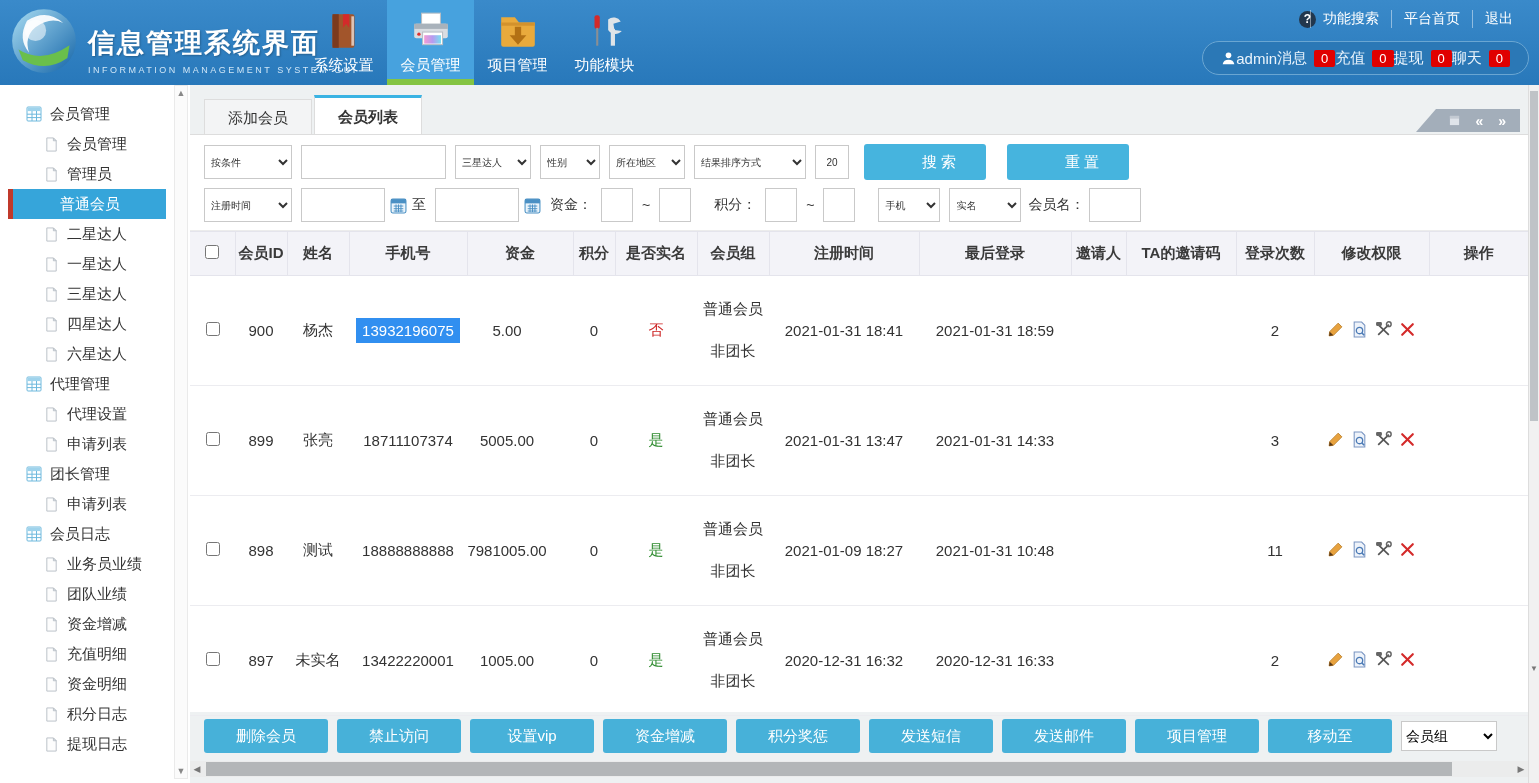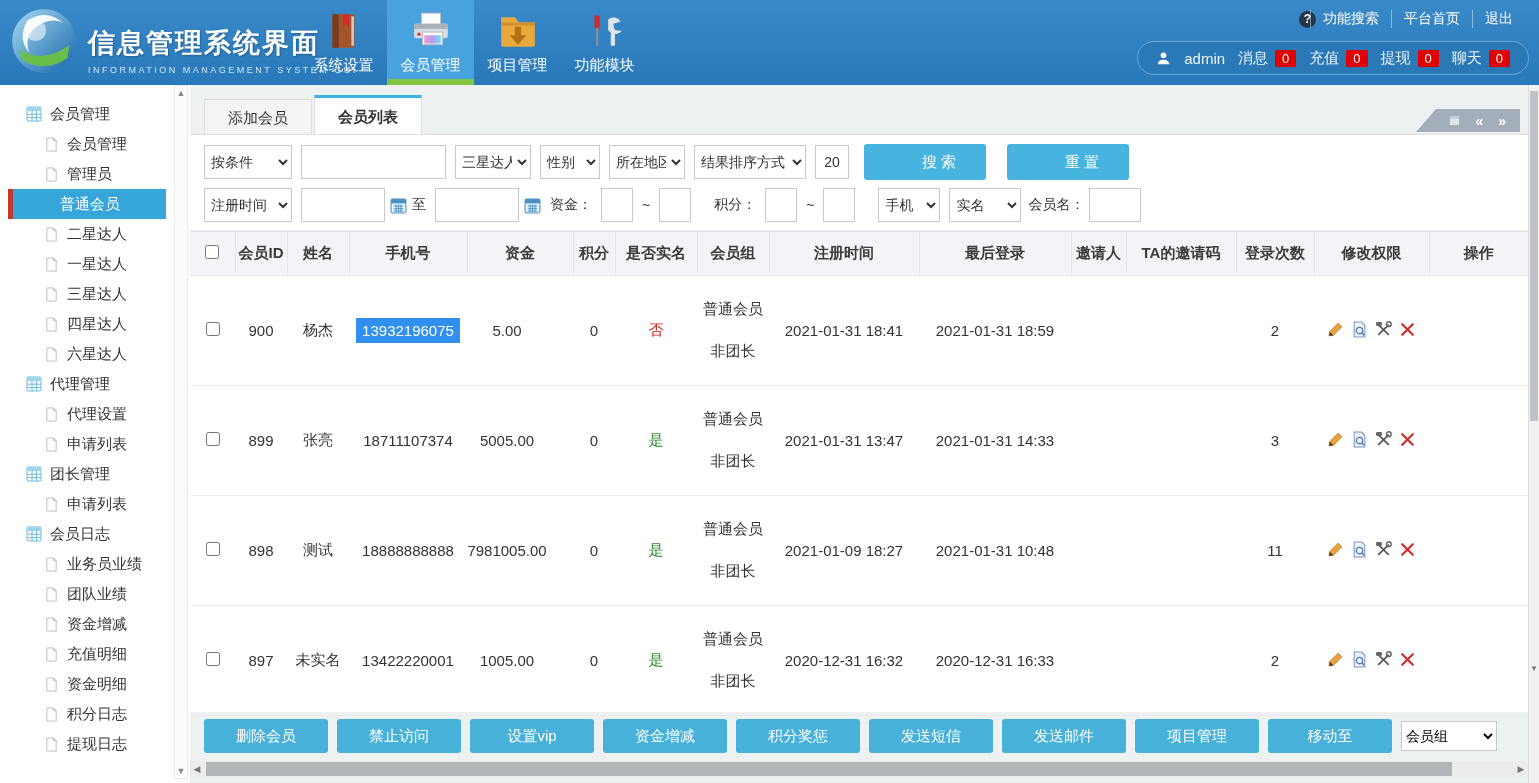--- a/index.html
+++ b/index.html
@@ -18,21 +18,21 @@
   .nav-item svg { width:42px; height:42px; }
   .nav-item .nav-label { font-size:15px; }
   .nav-item.active { background:#47a2de; }
   .nav-item.active::after { content:""; position:absolute; left:0; right:0; bottom:0; height:6px; background:#84c443; }
   .quick { position:absolute; right:14px; top:10px; display:flex; align-items:center; font-size:14px; }
   .quick .qlink { padding:0 12px; cursor:pointer; border-left:1px solid rgba(255,255,255,.45); }
   .quick .qlink:first-of-type { border-left:none; }
   .help-ico { width:17px; height:17px; border-radius:50%; background:#22374d; color:#fff; font-size:12px; font-weight:bold;
               display:inline-flex; align-items:center; justify-content:center; margin-right:-6px; }
   .user-pill { position:absolute; right:10px; top:41px; height:34px; border-radius:17px;
-               background:#2b78b6; border:1px solid #6aa6d2; display:flex; align-items:center; gap:13px; padding:0 18px; font-size:15px; color:#eaf4fc; }
+               background:#2b78b6; border:1px solid #6aa6d2; display:flex; align-items:center; padding:0 18px; font-size:15px; color:#eaf4fc; }
   .user-pill svg { width:15px; height:15px; }
   .cnt { display:flex; align-items:center; gap:7px; cursor:pointer; }
   .badge { background:#e00000; color:#fff; font-size:13px; padding:1px 7px; border-radius:2px; }
 
   
   .sidebar { position:absolute; left:0; top:85px; width:190px; bottom:0; background:#fff; }
   .side-inner { padding-top:14px; }
   .sgroup-h { height:30px; display:flex; align-items:center; gap:8px; padding-left:26px; cursor:pointer; }
   .sgroup-h svg { width:16px; height:16px; }
   .sitem { height:30px; display:flex; align-items:center; gap:8px; padding-left:44px; cursor:pointer; }
@@ -52,21 +52,21 @@
   .ribbon { position:absolute; right:8px; top:14px; height:23px; width:104px; background:#a3aeba; color:#fff;
             clip-path:polygon(20px 0,100% 0,100% 100%,0 100%); display:flex; align-items:center; justify-content:flex-end; gap:15px; padding:0 14px; }
   .ribbon .ric { cursor:pointer; font-size:14px; font-weight:bold; line-height:1; }
   .ribbon svg { width:11px; height:11px; display:block; }
 
   .panel { position:absolute; top:49px; left:0; right:0; height:578px; background:#fff; border-top:1px solid #ddd; }
 
   .frow { position:absolute; left:0; right:0; display:flex; align-items:center; gap:9px; padding-left:14px; }
   .frow1 { top:9px; height:36px; }
   .frow2 { top:52px; height:36px; }
-  select.ctl, input.ctl { height:34px; border:1px solid #c9c9c9; background:#fff; font-size:14px; font-family:inherit; color:#333; }
+  select.ctl, input.ctl { height:34px; border:1px solid #c9c9c9; background:#fff; font-size:10px; font-family:inherit; color:#333; }
   select.ctl { padding:0 2px; }
   input.ctl { padding:0 6px; }
   .lbl { font-size:14px; color:#333; }
   .btn { height:36px; width:122px; background:#46b4de; border:none; border-radius:3px; color:#fff; font-size:15px; cursor:pointer; font-family:inherit;padding-left:28px; }
   .cal { width:17px; height:17px; cursor:pointer; margin-left:-4px; }
   .fsep { border-bottom:1px solid #ececec; position:absolute; top:95px; left:0; right:0; }
 
   
   table.grid { position:absolute; top:96px; left:0; right:0; width:100%; border-collapse:collapse; table-layout:fixed; }
   table.grid th { height:44px; background:#f3f3f8; font-size:15px; color:#3a3a3a; font-weight:bold;

